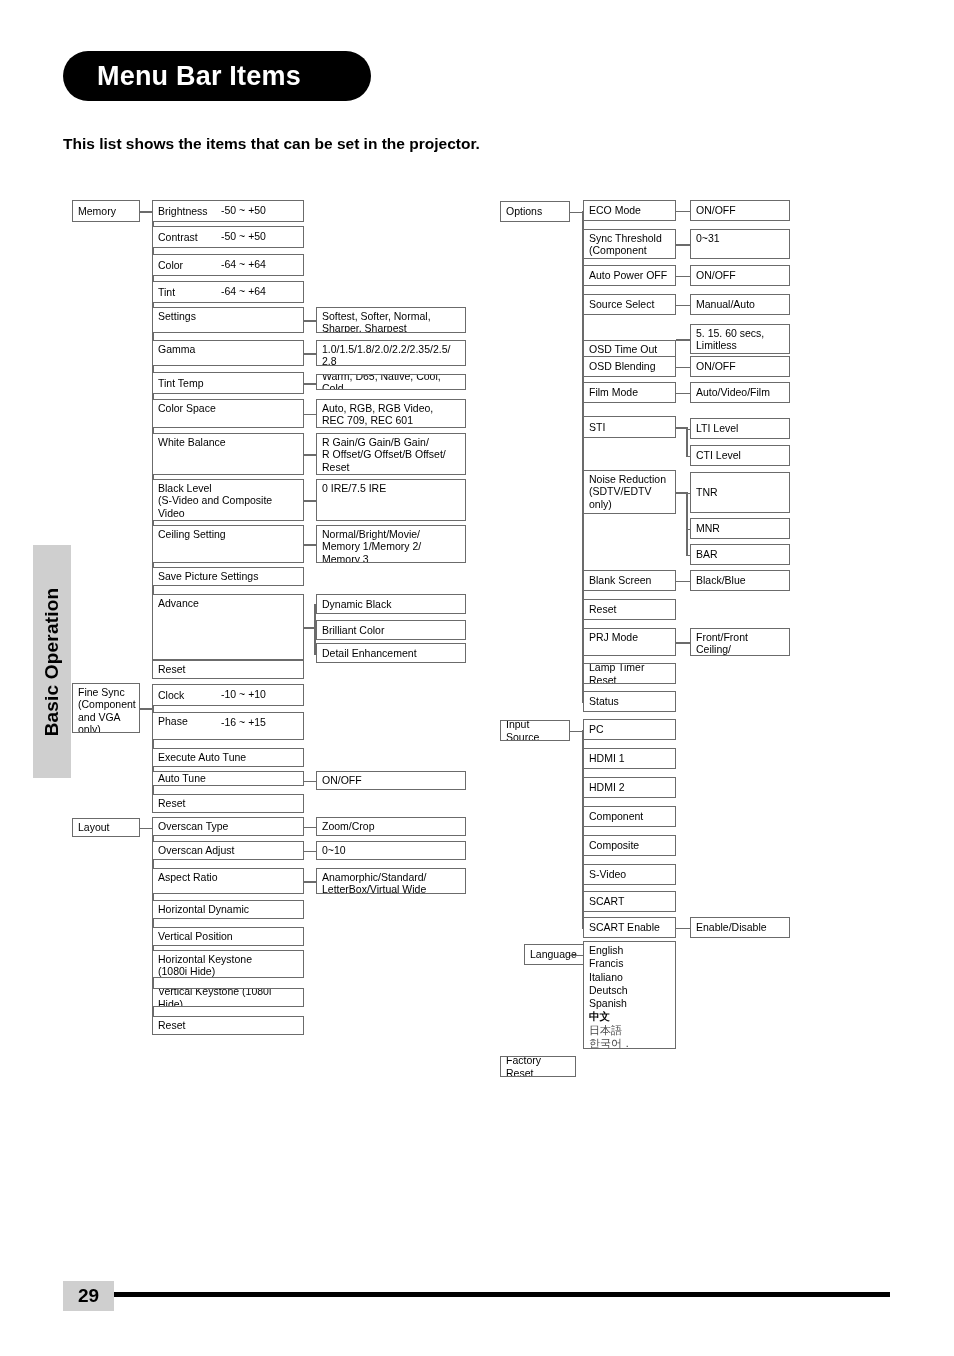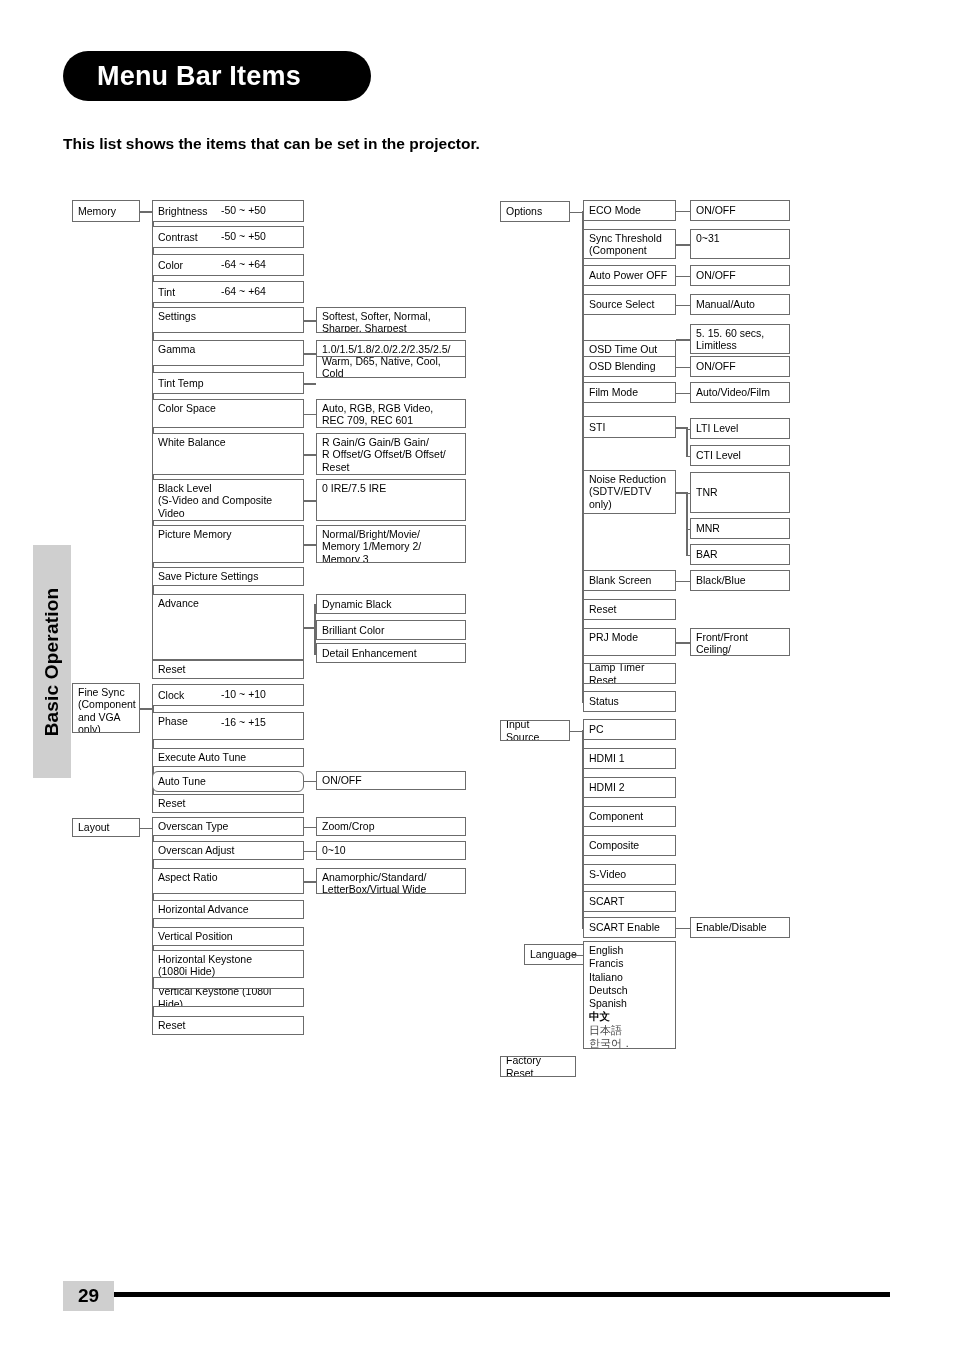--- a/index.html
+++ b/index.html
@@ -127,21 +127,21 @@
       <div class="hline" style="left: 304px; top: 353px; width: 12px;"></div>
       <div class="node" style="left: 316px; top: 340px; width: 150px; height: 26px; padding-top: 2px;">
         <span class="t">1.0/1.5/1.8/2.0/2.2/2.35/2.5/
 2.8</span>
       </div>
       <div class="hline" style="left: 152px; top: 383px; width: 0px;"></div>
       <div class="node mid" style="left: 152px; top: 372px; width: 152px; height: 22px;">
         <span class="t">Tint Temp</span>
       </div>
       <div class="hline" style="left: 304px; top: 383px; width: 12px;"></div>
-      <div class="node mid" style="left: 316px; top: 356px; width: 150px; height: 22px;">
+      <div class="node mid" style="left: 316px; top: 374px; width: 150px; height: 16px;">
         <span class="t">Warm, D65, Native, Cool, Cold</span>
       </div>
       <div class="hline" style="left: 152px; top: 413.5px; width: 0px;"></div>
       <div class="node" style="left: 152px; top: 399px; width: 152px; height: 29px; padding-top: 2px;">
         <span class="t">Color Space</span>
       </div>
       <div class="hline" style="left: 304px; top: 413.5px; width: 12px;"></div>
       <div class="node" style="left: 316px; top: 399px; width: 150px; height: 29px; padding-top: 2px;">
         <span class="t">Auto, RGB, RGB Video,
 REC 709, REC 601</span>
@@ -161,21 +161,21 @@
         <span class="t">Black Level
 (S-Video and Composite Video
 only)</span>
       </div>
       <div class="hline" style="left: 304px; top: 500px; width: 12px;"></div>
       <div class="node" style="left: 316px; top: 479px; width: 150px; height: 42px; padding-top: 2px;">
         <span class="t">0 IRE/7.5 IRE</span>
       </div>
       <div class="hline" style="left: 152px; top: 544px; width: 0px;"></div>
       <div class="node" style="left: 152px; top: 525px; width: 152px; height: 38px; padding-top: 2px;">
-        <span class="t">Picture Memory</span>
+        <span class="t">Ceiling Setting</span>
       </div>
       <div class="hline" style="left: 304px; top: 544px; width: 12px;"></div>
       <div class="node" style="left: 316px; top: 525px; width: 150px; height: 38px; padding-top: 2px;">
         <span class="t">Normal/Bright/Movie/
 Memory 1/Memory 2/
 Memory 3</span>
       </div>
       <div class="hline" style="left: 152px; top: 576.5px; width: 0px;"></div>
       <div class="node mid" style="left: 152px; top: 567px; width: 152px; height: 19px;">
         <span class="t">Save Picture Settings</span>
@@ -218,21 +218,21 @@
       <div class="hline" style="left: 152px; top: 726px; width: 0px;"></div>
       <div class="node" style="left: 152px; top: 712px; width: 152px; height: 28px; padding-top: 2px;">
         <span class="t">Phase</span>
         <span class="rng">-16 ~ +15</span>
       </div>
       <div class="hline" style="left: 152px; top: 757.5px; width: 0px;"></div>
       <div class="node mid" style="left: 152px; top: 748px; width: 152px; height: 19px;">
         <span class="t">Execute Auto Tune</span>
       </div>
       <div class="hline" style="left: 152px; top: 780.5px; width: 0px;"></div>
-      <div class="node mid" style="left: 152px; top: 771px; width: 152px; height: 21px; border-radius: 6px;">
+      <div class="node mid" style="left: 152px; top: 771px; width: 152px; height: 15px;">
         <span class="t">Auto Tune</span>
       </div>
       <div class="hline" style="left: 304px; top: 780.5px; width: 12px;"></div>
       <div class="node mid" style="left: 316px; top: 771px; width: 150px; height: 19px;">
         <span class="t">ON/OFF</span>
       </div>
       <div class="hline" style="left: 152px; top: 803.5px; width: 0px;"></div>
       <div class="node mid" style="left: 152px; top: 794px; width: 152px; height: 19px;">
         <span class="t">Reset</span>
       </div>
@@ -261,21 +261,21 @@
       <div class="node" style="left: 152px; top: 868px; width: 152px; height: 26px; padding-top: 2px;">
         <span class="t">Aspect Ratio</span>
       </div>
       <div class="hline" style="left: 304px; top: 881px; width: 12px;"></div>
       <div class="node" style="left: 316px; top: 868px; width: 150px; height: 26px; padding-top: 2px;">
         <span class="t">Anamorphic/Standard/
 LetterBox/Virtual Wide</span>
       </div>
       <div class="hline" style="left: 152px; top: 909.5px; width: 0px;"></div>
       <div class="node mid" style="left: 152px; top: 900px; width: 152px; height: 19px;">
-        <span class="t">Horizontal Advance</span>
+        <span class="t">Horizontal Dynamic</span>
       </div>
       <div class="hline" style="left: 152px; top: 936.5px; width: 0px;"></div>
       <div class="node mid" style="left: 152px; top: 927px; width: 152px; height: 19px;">
         <span class="t">Vertical Position</span>
       </div>
       <div class="hline" style="left: 152px; top: 964px; width: 0px;"></div>
       <div class="node" style="left: 152px; top: 950px; width: 152px; height: 28px; padding-top: 2px;">
         <span class="t">Horizontal Keystone
 (1080i Hide)</span>
       </div>

